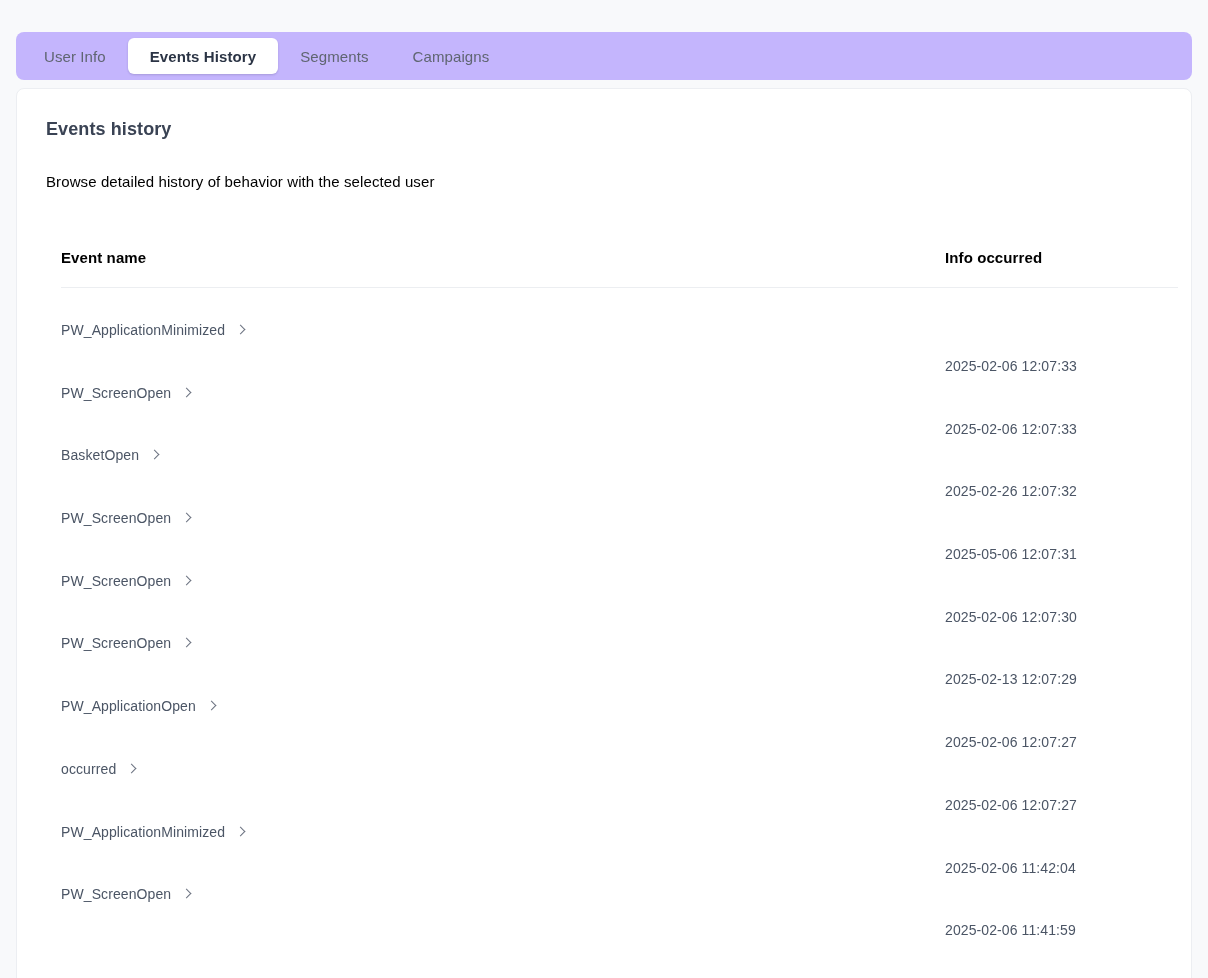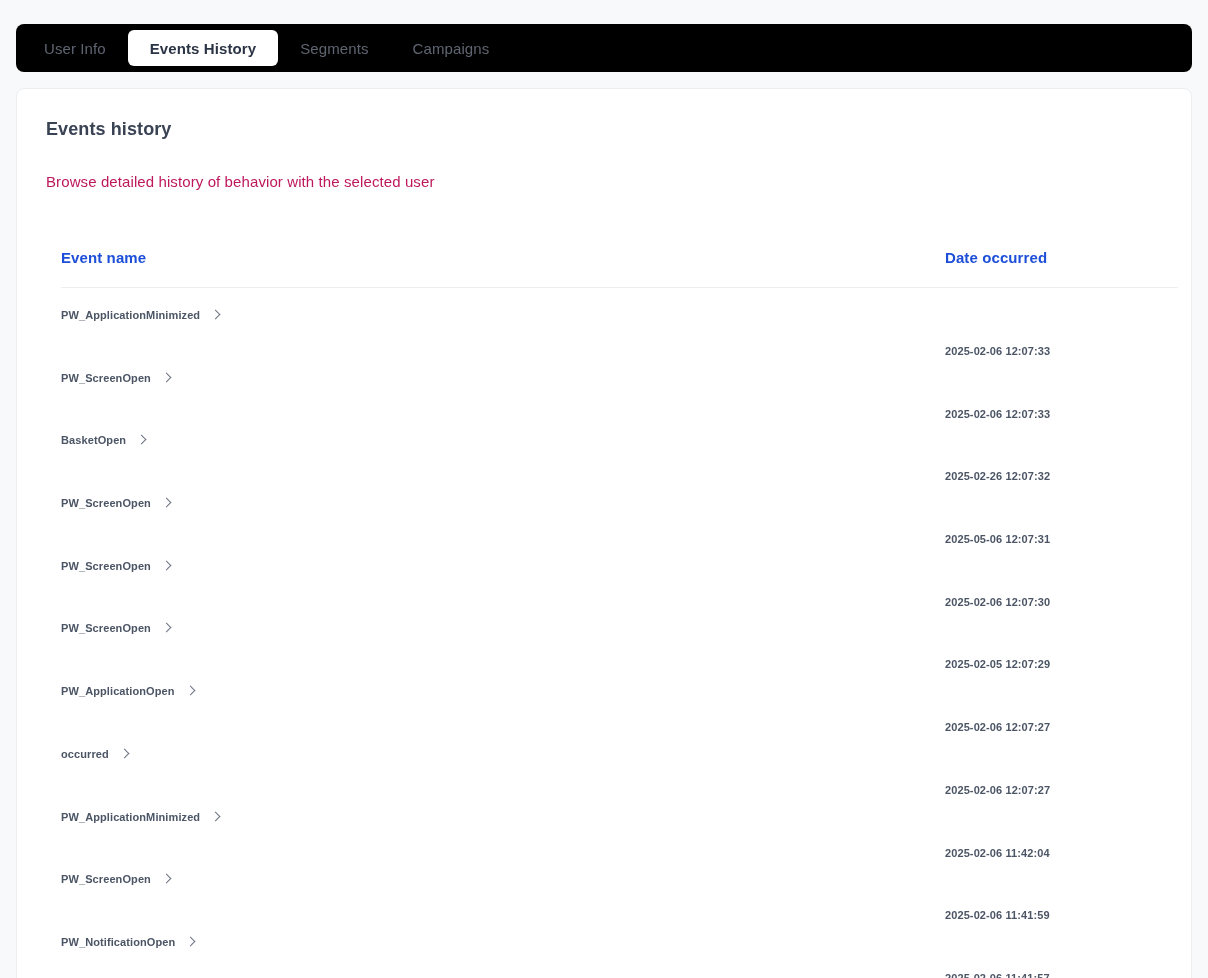--- a/index.html
+++ b/index.html
@@ -12,24 +12,24 @@
     background: #f8f9fb;
     font-family: "Liberation Sans", sans-serif;
     -webkit-font-smoothing: antialiased;
     overflow: hidden;
   }
 
   
   .tabbar {
     position: absolute;
     left: 16px;
-    top: 24px;
+    top: 32px;
     width: 1176px;
     height: 48px;
-    background: #000000;
+    background: #c4b5fd;
     border-radius: 8px;
     display: flex;
     align-items: center;
     padding: 16px 6px;
     box-sizing: border-box;
   }
   .tab {
     height: 36px;
     display: flex;
     align-items: center;
@@ -68,21 +68,21 @@
     font-size: 18px;
     font-weight: 700;
     color: #3a4354;
     letter-spacing: .1px;
   }
   .card-subtitle {
     position: absolute;
     left: 29px;
     top: 84px;
     font-size: 15px;
-    color: #be185d;
+    color: #000000;
     letter-spacing: .1px;
   }
 
   
   .table {
     position: absolute;
     left: 0;
     top: 148px;
     width: 100%;
   }
@@ -90,38 +90,37 @@
     position: relative;
     height: 50px;
     border-bottom: 1px solid #eceef1;
     margin: 0 13px 0 44px;
   }
   .th {
     position: absolute;
     top: 12px;
     font-size: 15px;
     font-weight: 700;
-    color: #1d4ed8;
+    color: #000000;
     letter-spacing: .1px;
   }
   .th-event { left: 0; }
   .th-date  { left: 884px; }
 
   .row {
     position: relative;
     height: 62.7px;
     margin: 0 13px 0 44px;
   }
   .cell {
     position: absolute;
-    top: 21px;
-    font-size: 11px;
+    top: 34px;
+    font-size: 14px;
     letter-spacing: .1px;
     white-space: nowrap;
-    font-weight: bold;
   }
   .cell-event {
     left: 0;
     color: #4b5565;
     display: flex;
     align-items: center;
     cursor: pointer;
   }
   .chev {
     display: inline-block;
@@ -150,21 +149,21 @@
     <div class="tab">Campaigns</div>
   </div>
 
 <div class="card">
   <div class="card-title">Events history</div>
   <div class="card-subtitle">Browse detailed history of behavior with the selected user</div>
 
   <div class="table">
     <div class="thead">
       <div class="th th-event">Event name</div>
-      <div class="th th-date">Date occurred</div>
+      <div class="th th-date">Info occurred</div>
     </div>
     <div id="rows">
         <div class="row">
           <div class="cell cell-event">
             <span>PW_ApplicationMinimized</span>
             <span class="chev"></span>
           </div>
           <div class="cell cell-date">2025-02-06 12:07:33</div>
         </div>
         <div class="row">
@@ -193,21 +192,21 @@
             <span>PW_ScreenOpen</span>
             <span class="chev"></span>
           </div>
           <div class="cell cell-date">2025-02-06 12:07:30</div>
         </div>
         <div class="row">
           <div class="cell cell-event">
             <span>PW_ScreenOpen</span>
             <span class="chev"></span>
           </div>
-          <div class="cell cell-date">2025-02-05 12:07:29</div>
+          <div class="cell cell-date">2025-02-13 12:07:29</div>
         </div>
         <div class="row">
           <div class="cell cell-event">
             <span>PW_ApplicationOpen</span>
             <span class="chev"></span>
           </div>
           <div class="cell cell-date">2025-02-06 12:07:27</div>
         </div>
         <div class="row">
           <div class="cell cell-event">
@@ -222,23 +221,16 @@
             <span class="chev"></span>
           </div>
           <div class="cell cell-date">2025-02-06 11:42:04</div>
         </div>
         <div class="row">
           <div class="cell cell-event">
             <span>PW_ScreenOpen</span>
             <span class="chev"></span>
           </div>
           <div class="cell cell-date">2025-02-06 11:41:59</div>
-        </div>
-        <div class="row">
-          <div class="cell cell-event">
-            <span>PW_NotificationOpen</span>
-            <span class="chev"></span>
-          </div>
-          <div class="cell cell-date">2025-02-06 11:41:57</div>
         </div>
       </div>
   </div>
 </div>
 
 </body></html>

